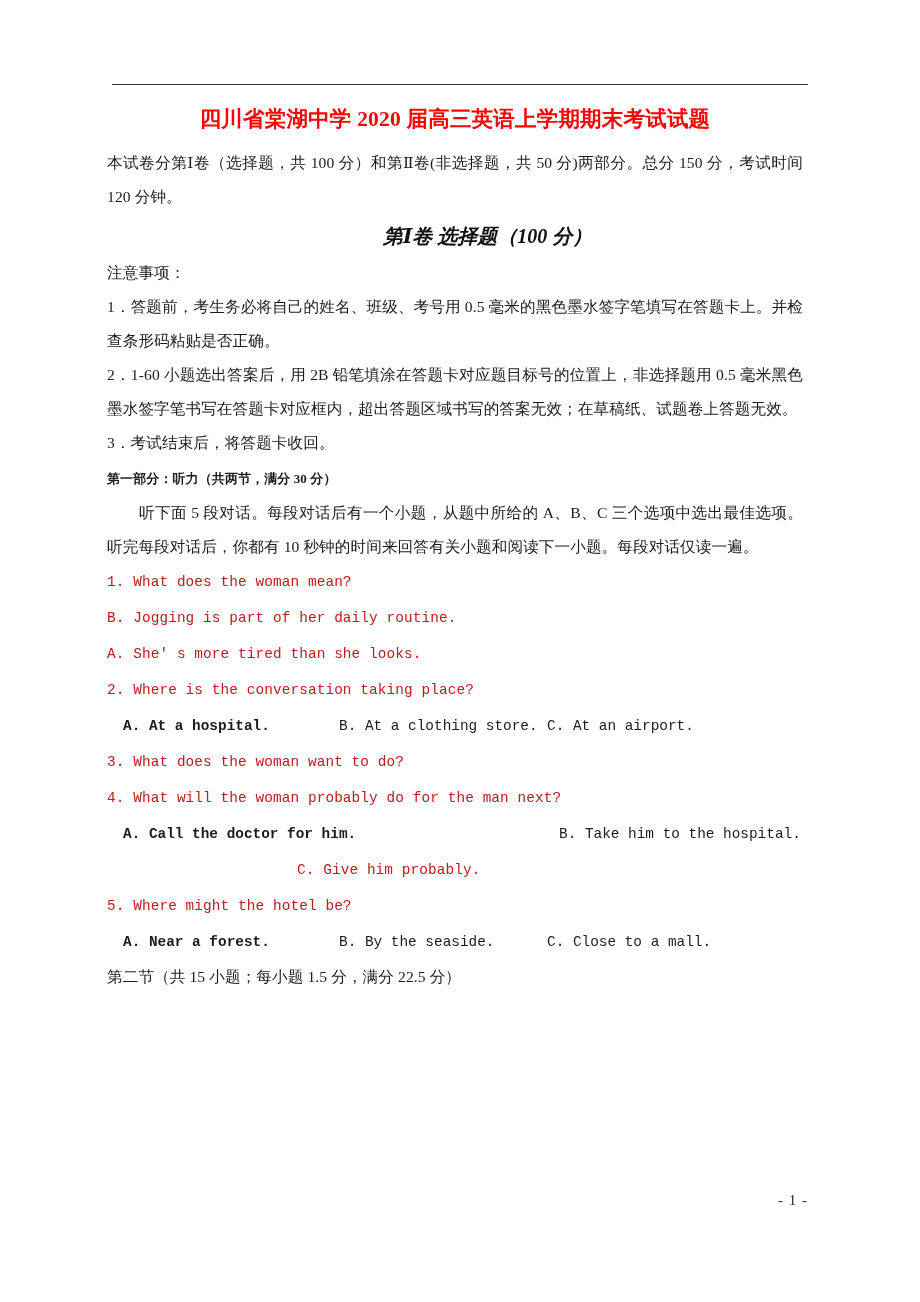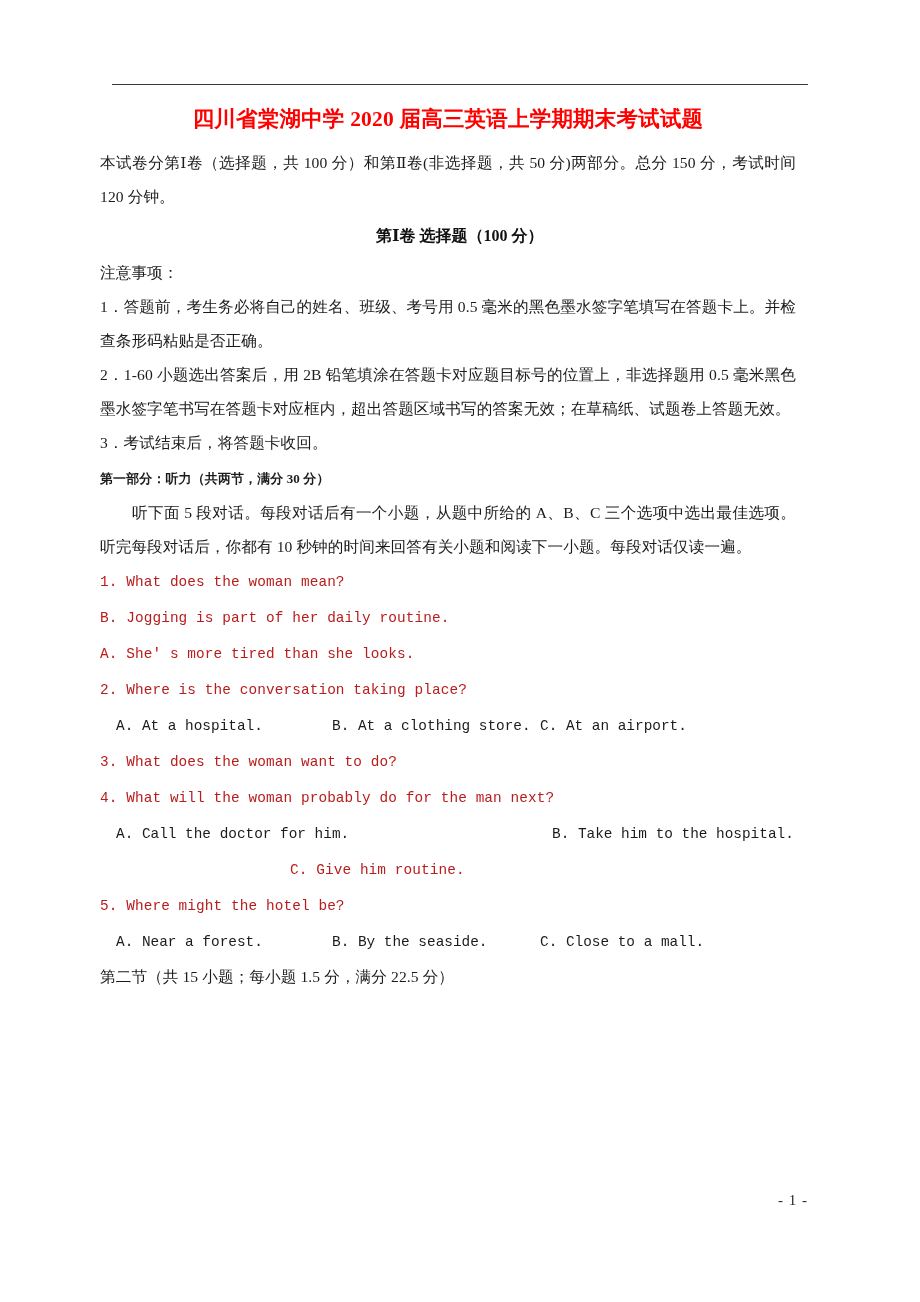--- a/index.html
+++ b/index.html
@@ -31,21 +31,21 @@
     left: 112px;
     top: 84px;
     width: 696px;
     height: 0;
     border-top: 1.6px solid #3a3a3a;
   }
 
   
   .content {
     position: absolute;
-    left: 100px;
+    left: 107px;
     top: 104px;
     width: 696px;
   }
 
   
   .doc-title {
     font-family: "Liberation Serif", "DejaVu Serif", serif;
     font-weight: bold;
     font-size: 21.5px;
     line-height: 30px;
@@ -65,26 +65,27 @@
     margin: 0;
     text-align: justify;
     text-justify: inter-character;
     letter-spacing: 0.1px;
   }
   .cn-indent2 { text-indent: 32px; }
 
   .section-center {
     font-family: "Liberation Serif", "DejaVu Serif", serif;
     font-weight: bold;
-    font-size: 16px;
+    font-size: 20px;
     line-height: 36px;
     color: #111;
     margin: 4px 0 2px 0;
     padding-left: 276px;
     white-space: nowrap;
+    font-style: italic;
   }
 
   .cn-bold {
     font-weight: bold;
     font-size: 13px;
     line-height: 34px;
     margin: 2px 0 0 0;
   }
 
   
@@ -100,21 +101,21 @@
   .en-row {
     font-family: "Liberation Mono", "DejaVu Sans Mono", monospace;
     font-size: 14.4px;
     line-height: 36px;
     color: #1b1b1b;
     position: relative;
     height: 36px;
     white-space: nowrap;
   }
   .en-row span { position: absolute; top: 0; white-space: pre; }
-  .opt-a { left: 16px; }
+  .opt-a { left: 16px; font-weight: bold; }
   .opt-b-mid { left: 232px; }
   .opt-c-mid { left: 440px; }
   .opt-b-wide { left: 452px; }
   .en-center { padding-left: 190px; }
 
   
   .page-number {
     position: absolute;
     left: 0;
     top: 1192px;
@@ -162,21 +163,21 @@
       <span class="opt-c-mid">C. At an airport.</span>
     </div>
 
     <div class="en">3. What does the woman want to do?</div>
 
     <div class="en">4. What will the woman probably do for the man next?</div>
     <div class="en-row">
       <span class="opt-a">A. Call the doctor for him.</span>
       <span class="opt-b-wide">B. Take him to the hospital.</span>
     </div>
-    <div class="en en-center">C. Give him routine.</div>
+    <div class="en en-center">C. Give him probably.</div>
 
     <div class="en">5. Where might the hotel be?</div>
     <div class="en-row">
       <span class="opt-a">A. Near a forest.</span>
       <span class="opt-b-mid">B. By the seaside.</span>
       <span class="opt-c-mid">C. Close to a mall.</span>
     </div>
 
     <p class="cn">第二节（共 15 小题；每小题 1.5 分，满分 22.5 分）</p>
 

